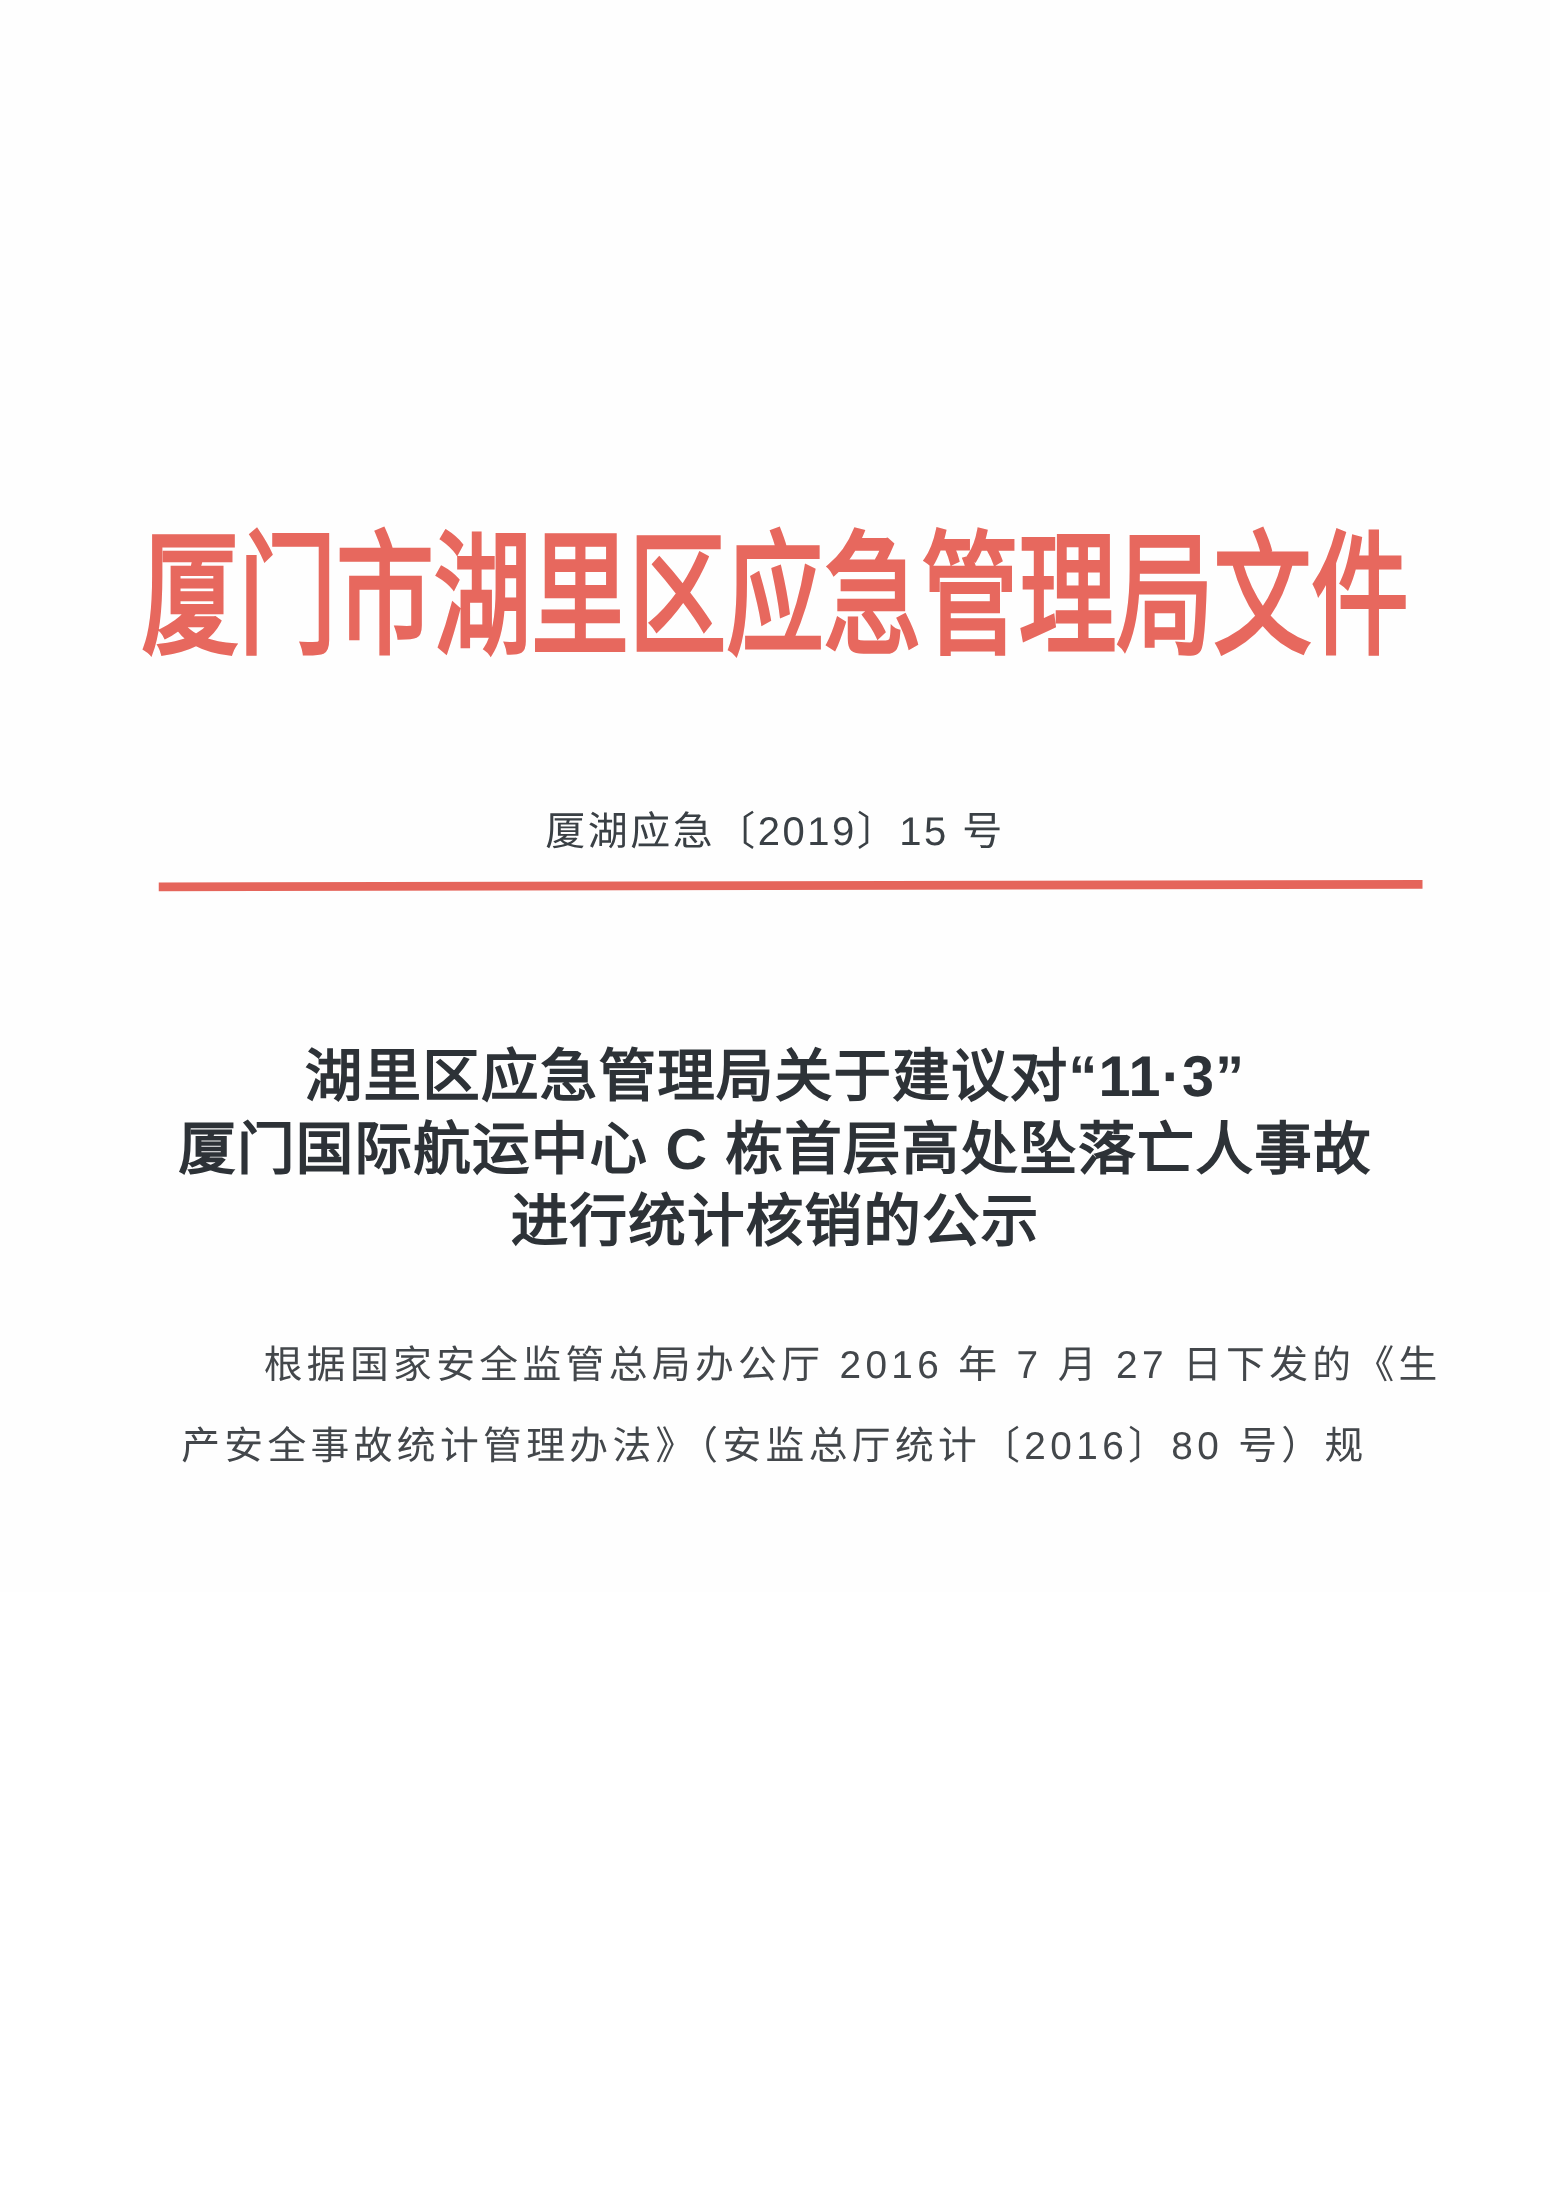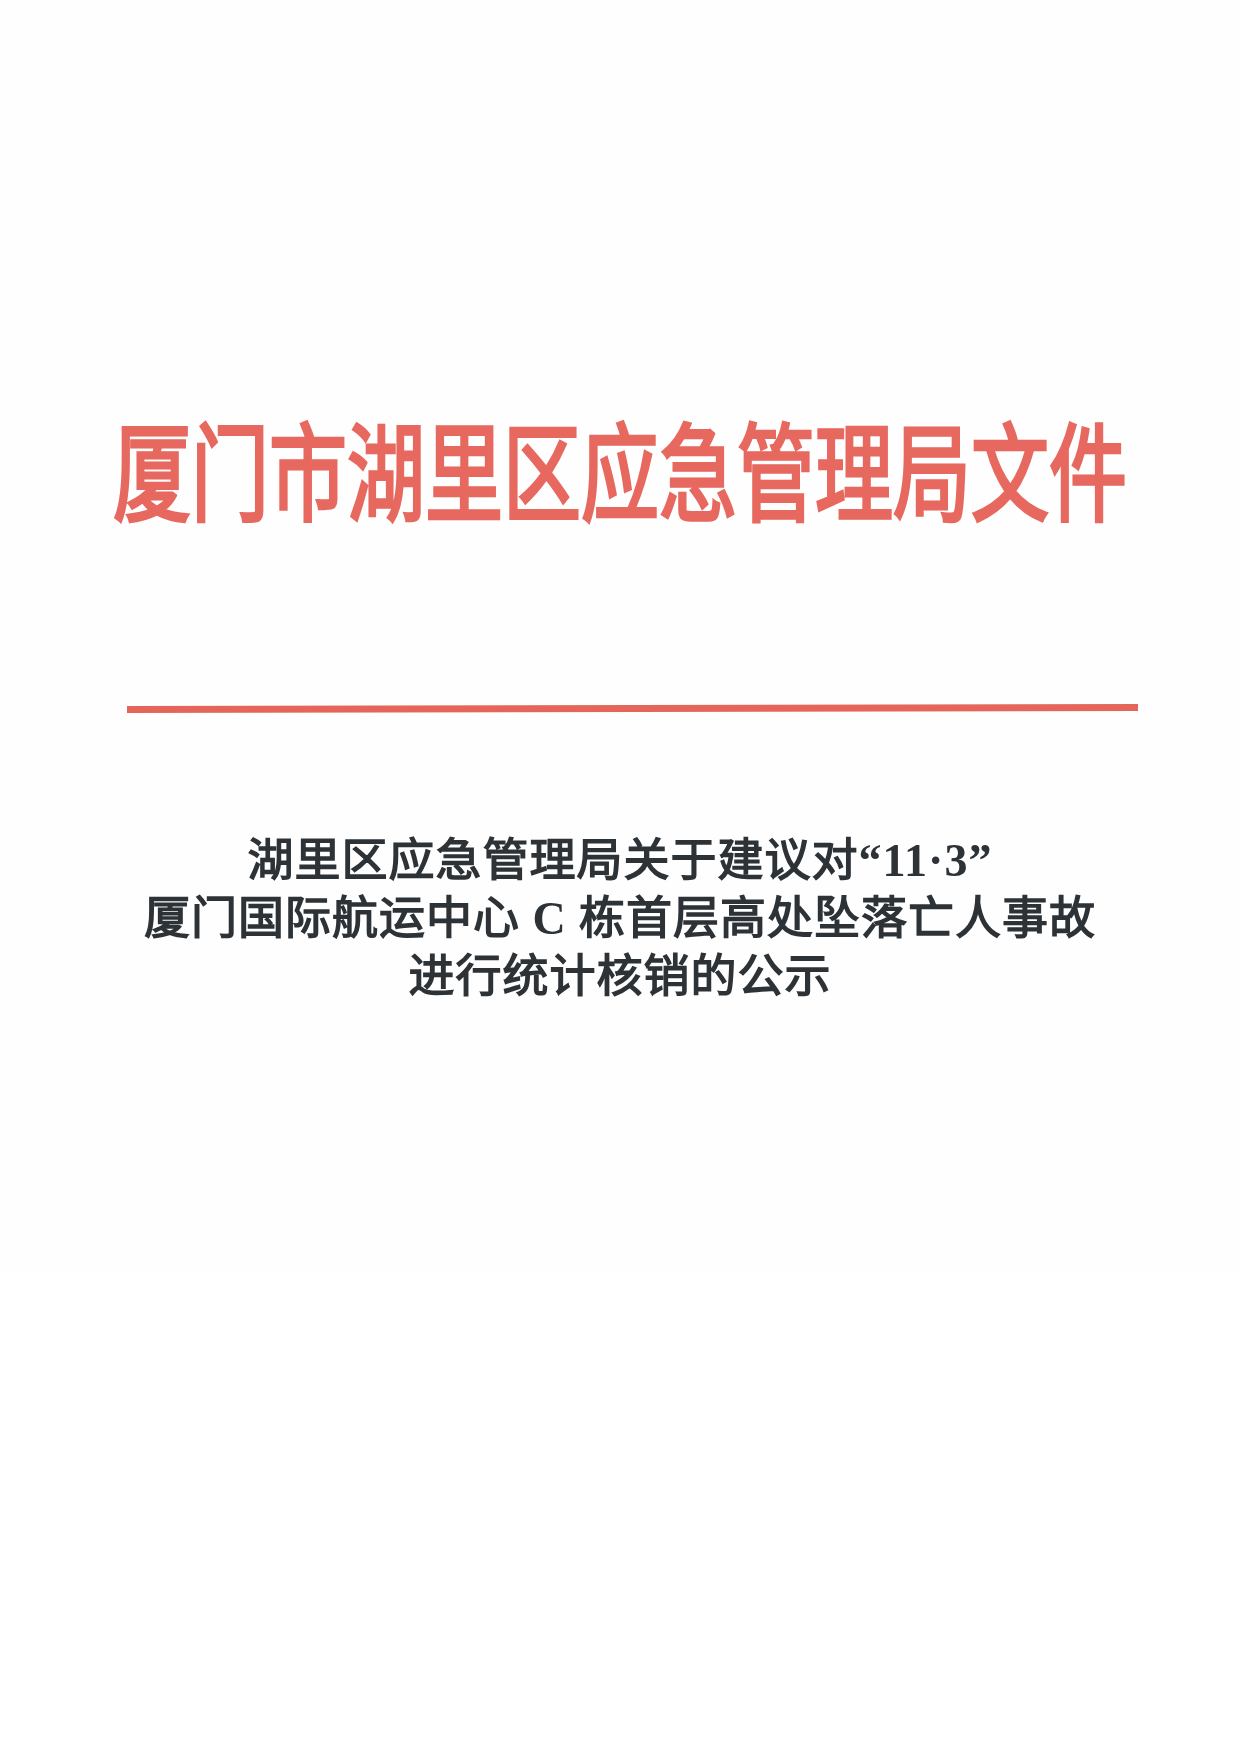--- a/index.html
+++ b/index.html
@@ -8,21 +8,21 @@
     padding: 0;
     background: #ffffff;
   }
   .page {
     position: relative;
     width: 1240px;
     height: 1274px;
     margin: 0 auto;
     background: #fefefe;
     overflow: hidden;
-    font-family: Liberation Serif, serif;
+    font-family: Liberation Sans, sans-serif;
   }
   
   .letterhead {
     position: absolute;
     top: 412px;
     left: 0;
     width: 100%;
     text-align: center;
     font-size: 78px;
     line-height: 130px;
@@ -109,27 +109,32 @@
     white-space: nowrap;
   }
 </style>
 </head>
 <body>
 
 <div class="page">
 
   <div class="letterhead">厦门市湖里区应急管理局文件</div>
 
+  <div class="doc-number">厦湖应急〔2019〕15 号</div>
 
   <div class="red-rule"></div>
 
   <div class="doc-title">
     <div class="t-line">湖里区应急管理局关于建议对“11·3”</div>
     <div class="t-line">厦门国际航运中心 C 栋首层高处坠落亡人事故</div>
     <div class="t-line">进行统计核销的公示</div>
   </div>
 
   <div class="body-text">
+    <div class="para">
+      <div class="b-line indent">根据国家安全监管总局办公厅 2016 年 7 月 27 日下发的《生</div>
+      <div class="b-line">产安全事故统计管理办法》（安监总厅统计〔2016〕80 号）规</div>
+    </div>
   </div>
 
   <div class="page-number">- 1 -</div>
 
 </div>
 
 </body></html>

